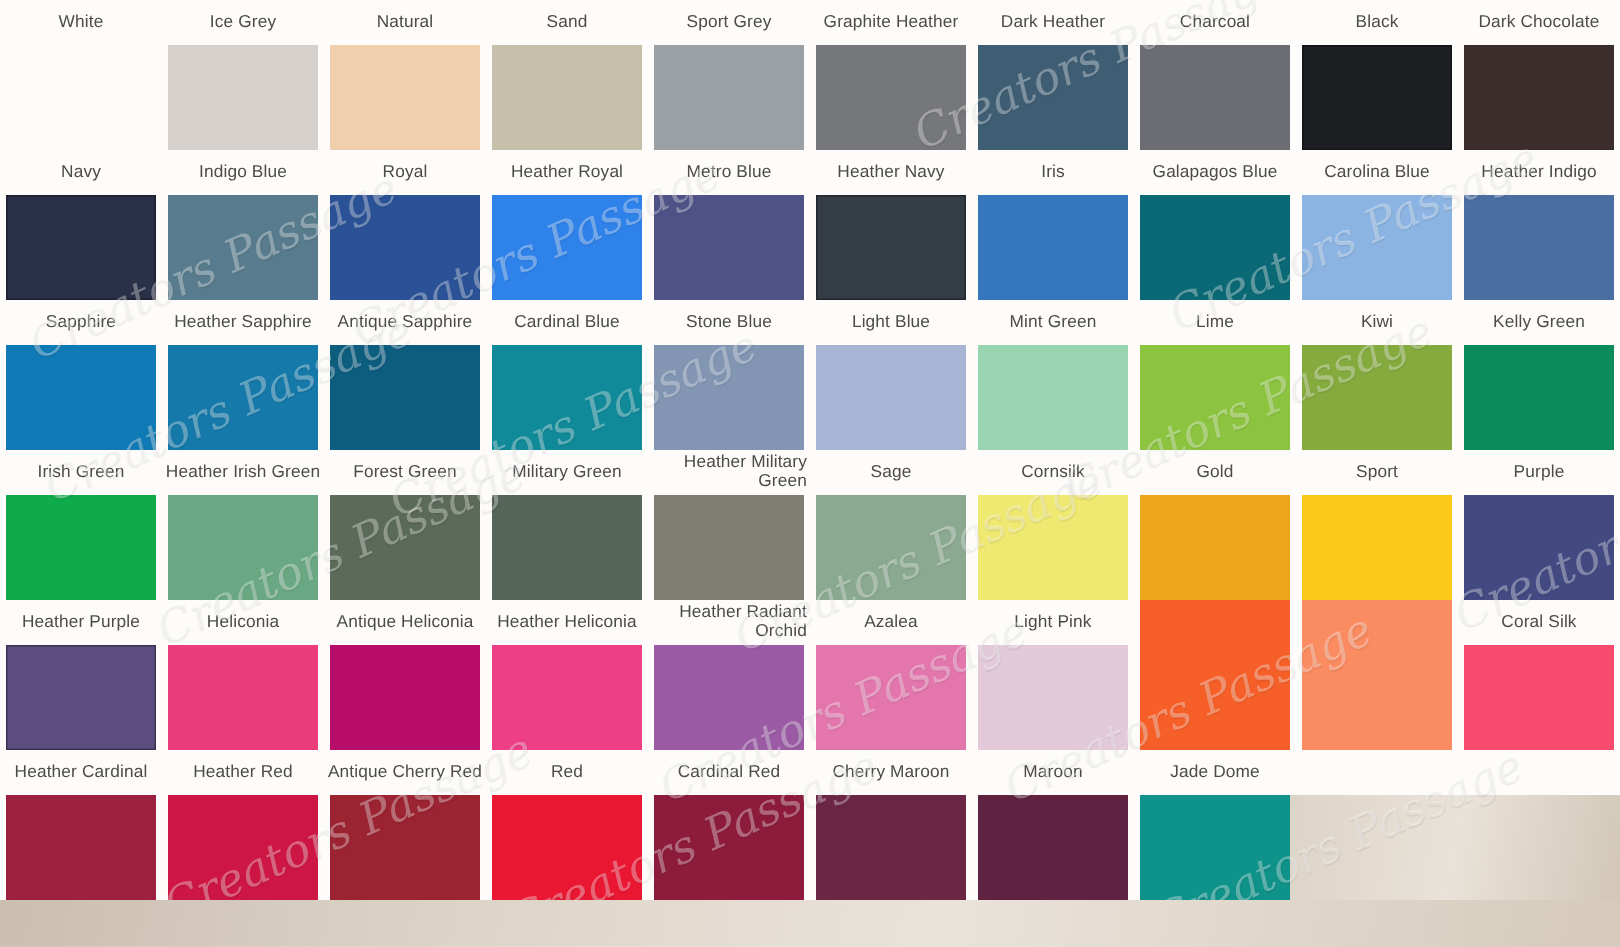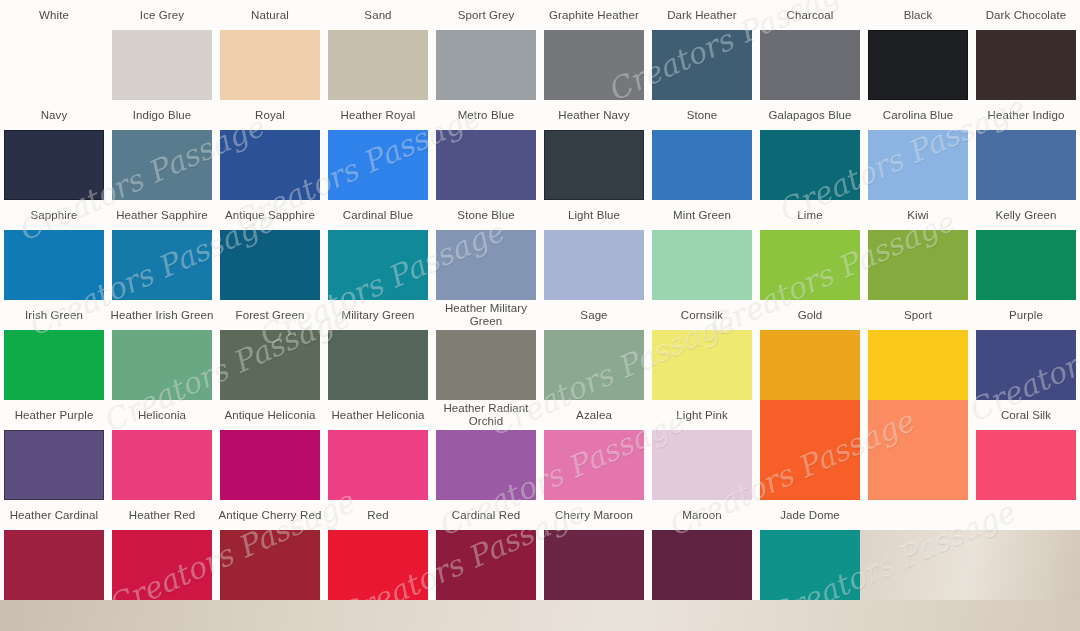--- a/index.html
+++ b/index.html
@@ -62,21 +62,21 @@
     flex-direction: column;
     align-items: stretch;
     box-sizing: border-box;
   }
 
   .swatch-label {
     height: 30px;
     display: flex;
     align-items: center;
     justify-content: center;
-    text-align: center;
+    text-align: right;
     font-size: 11.5px;
     line-height: 13px;
     color: #4c4b49;
     letter-spacing: .1px;
     padding: 0 2px;
     box-sizing: border-box;
     background: #fdfcfa;
     position: relative;
     z-index: 3;
   }
@@ -206,21 +206,21 @@
       </div>
       <div class="cell">
         <div class="swatch-label">Metro Blue</div>
         <div class="swatch" style="background: rgb(79, 82, 134);"></div>
       </div>
       <div class="cell">
         <div class="swatch-label">Heather Navy</div>
         <div class="swatch bordered" style="background: rgb(52, 60, 69);"></div>
       </div>
       <div class="cell">
-        <div class="swatch-label">Stone</div>
+        <div class="swatch-label">Iris</div>
         <div class="swatch" style="background: rgb(52, 119, 189);"></div>
       </div>
       <div class="cell">
         <div class="swatch-label">Galapagos Blue</div>
         <div class="swatch" style="background: rgb(10, 105, 117);"></div>
       </div>
       <div class="cell">
         <div class="swatch-label">Carolina Blue</div>
         <div class="swatch" style="background: rgb(139, 180, 227);"></div>
       </div>

